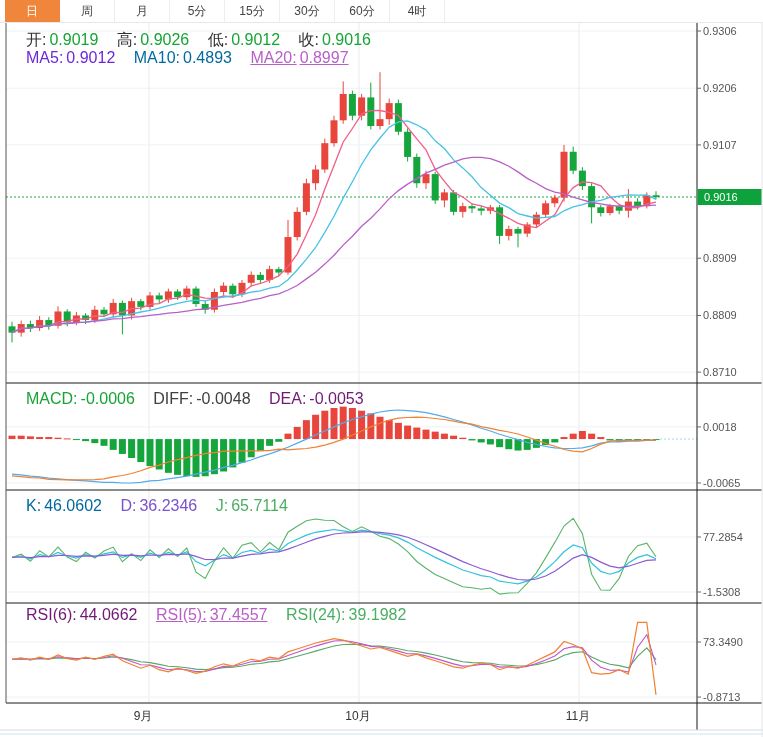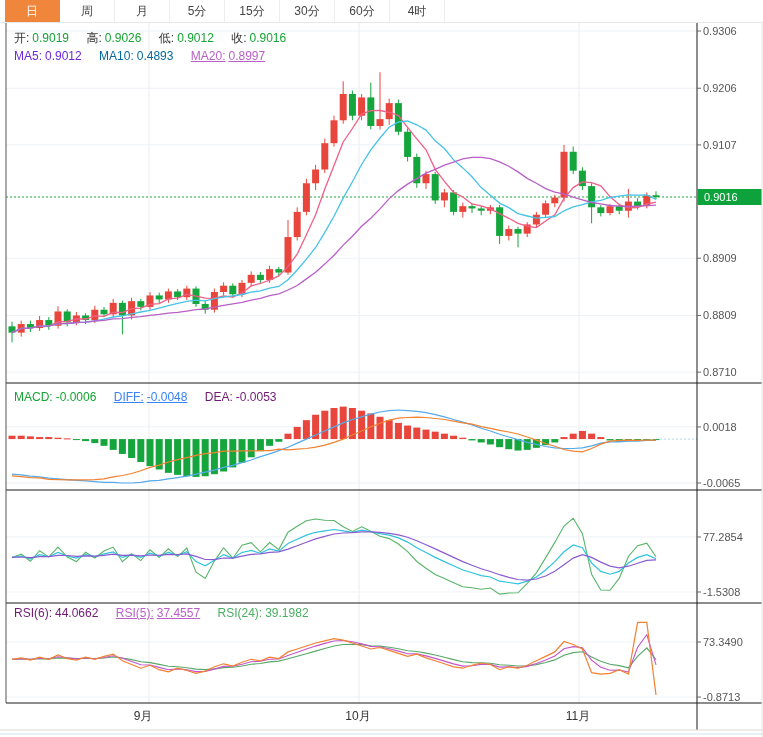--- a/index.html
+++ b/index.html
@@ -2,29 +2,29 @@
 <html><head>
 <meta charset="utf-8">
 <style>
   html,body{margin:0;padding:0;background:#fff;}
   body{width:763px;height:737px;overflow:hidden;font-family:"Liberation Sans",sans-serif;}
   .app{position:relative;width:763px;height:737px;background:#fff;}
   .tabbar{position:absolute;top:0;left:0;width:763px;height:23px;display:flex;padding-left:5px;box-sizing:border-box;background:#fff;border-bottom:1px solid #e8e8e8;z-index:3;}
   .tab{width:55px;text-align:center;font-size:12px;line-height:22px;color:#444;border-right:1px solid #ededed;cursor:pointer;box-sizing:border-box;}
   .tab.sel{background:#f0853c;color:#fff;border-right-color:#f0853c;}
   svg#chart{position:absolute;top:0;left:0;z-index:1;}
-  .hdr{position:absolute;left:14px;font-size:12px;white-space:nowrap;z-index:2;letter-spacing:0;}
+  .hdr{position:absolute;left:26px;font-size:16px;white-space:nowrap;z-index:2;letter-spacing:0;}
   .hdr span{margin-right:3px;}
   .gap{margin-right:14px !important;}
   .c-dark{color:#333;}
   .c-green{color:#16a434;}
   .c-pink{color:#6d28d9;}
   .c-cyan{color:#0369a1;}
   .c-purple{color:#b95fc8;text-decoration:underline;}
-  .c-blue{color:#3b82f6;text-decoration:underline;}
+  .c-blue{color:#404040;}
   .c-orange{color:#701a75;}
   .c-kd{color:#7a52cc;}
   .c-jgreen{color:#4aae62;}
 </style>
 </head>
 <body>
 
 <div class="app">
 
   <div class="tabbar" id="tabbar">
@@ -353,20 +353,25 @@
     <span class="c-cyan">MA10:</span><span class="c-cyan gap">0.4893</span>
     <span class="c-purple">MA20:</span><span class="c-purple">0.8997</span>
   </div>
 
   <div class="hdr" style="top:390px">
     <span class="c-green">MACD:</span><span class="c-green gap">-0.0006</span>
     <span class="c-blue">DIFF:</span><span class="c-blue gap">-0.0048</span>
     <span class="c-orange">DEA:</span><span class="c-orange">-0.0053</span>
   </div>
 
+  <div class="hdr" style="top:497px">
+    <span class="c-cyan">K:</span><span class="c-cyan gap">46.0602</span>
+    <span class="c-kd">D:</span><span class="c-kd gap">36.2346</span>
+    <span class="c-jgreen">J:</span><span class="c-jgreen">65.7114</span>
+  </div>
 
   <div class="hdr" style="top:606px">
     <span class="c-orange">RSI(6):</span><span class="c-orange gap">44.0662</span>
     <span class="c-purple">RSI(5):</span><span class="c-purple gap">37.4557</span>
     <span class="c-jgreen">RSI(24):</span><span class="c-jgreen">39.1982</span>
   </div>
 
 </div>
 
 </body></html>

